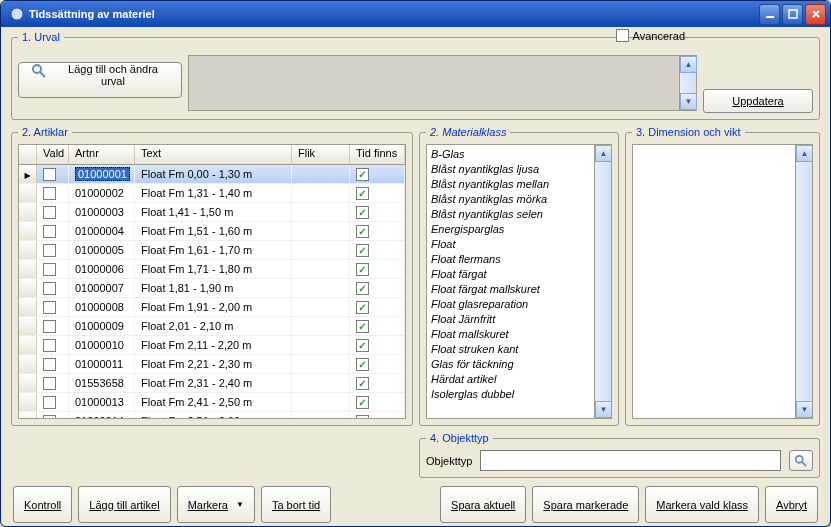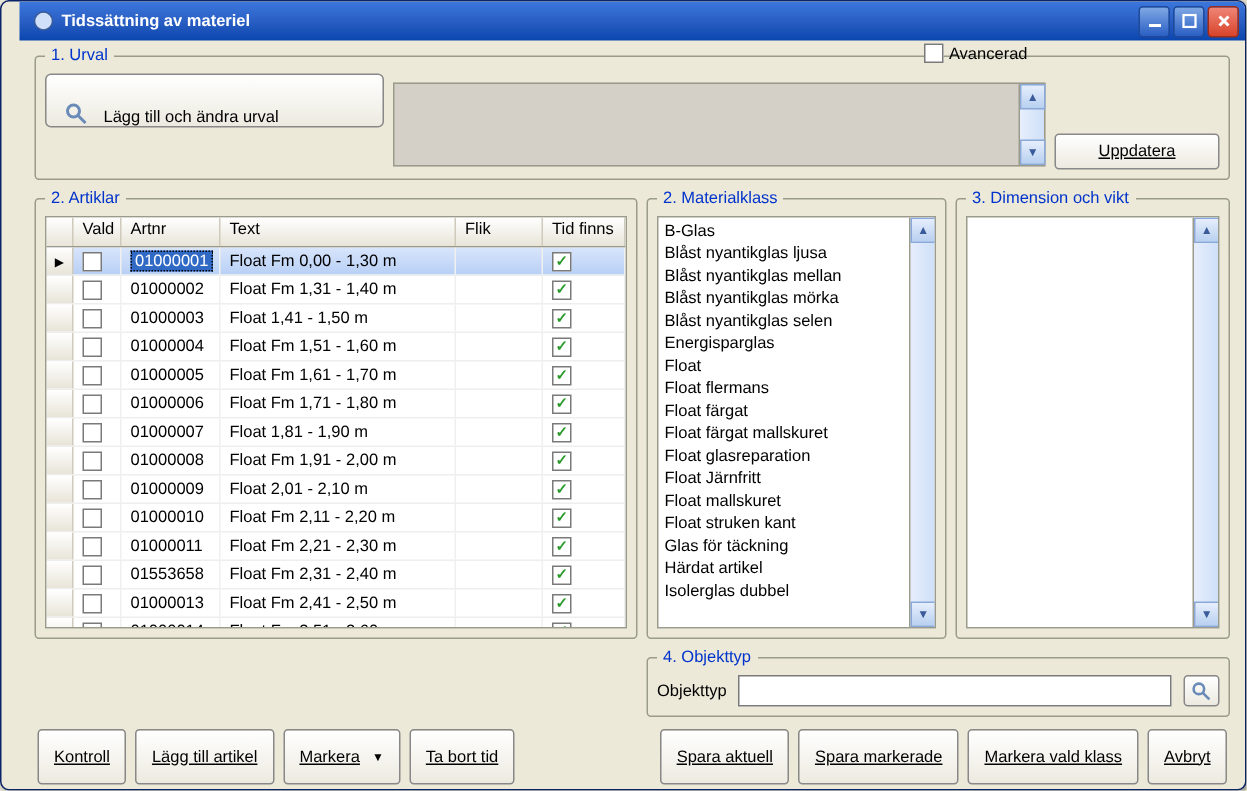--- a/index.html
+++ b/index.html
@@ -1,37 +1,37 @@
 <!DOCTYPE html>
 <html><head>
 <meta charset="utf-8">
 <style>
 * { box-sizing: border-box; margin: 0; padding: 0; font-family: Tahoma, sans-serif; font-size: 11px; }
 body { background: #ece9d8; }
-.window { width: 831px; height: 527px; border: 1px solid #0a246a; border-radius: 6px; overflow: hidden; box-shadow: 2px 2px 6px rgba(0,0,0,0.4); background: #ece9d8; padding-left: 12px; }
+.window { width: 831px; height: 527px; border: 1px solid #0a246a; border-radius: 6px; overflow: hidden; box-shadow: 2px 2px 6px rgba(0,0,0,0.4); background: #ece9d8; }
 .titlebar { height: 26px; background: linear-gradient(to bottom, #3b77dd 0%, #2a5fc4 50%, #0a46ae 100%); display: flex; align-items: center; padding: 0 4px; color: #fff; }
 .titlebar-icon { width:16px; height:16px; margin: 0 4px; display:flex; align-items:center; justify-content:center; }
 .titlebar-title { font-weight: bold; flex: 1; }
 .titlebar-btns { display: flex; gap: 2px; }
 .tbtn { width: 21px; height: 21px; border-radius: 3px; display:flex; align-items:center; justify-content:center; color:#fff; font-weight:bold; }
 .tbtn.min, .tbtn.max { background: linear-gradient(to bottom,#7fa8e4,#2a5fc4); border:1px solid #1f4a9a;}
 .tbtn.close { background: linear-gradient(to bottom,#f08576,#d8442b); border:1px solid #9e2c1a;}
 .content { padding: 4px 10px 6px 10px; position: relative; height: calc(100% - 26px); }
 fieldset { border: 1px solid #9b9b8c; border-radius: 3px; padding: 6px; background: #ece9d8; }
 legend { color: #0033cc; padding: 0 4px; }
 .urval-inner { display: flex; gap: 6px; align-items: flex-start; }
-.urval-btn { width: 226px; height: 36px; background: linear-gradient(to bottom,#fff,#eceae0); border:1px solid #888; border-radius:4px; display:flex; align-items:flex-end; gap:10px; padding:0 12px; cursor:pointer;}
+.urval-btn { width: 164px; height: 36px; background: linear-gradient(to bottom,#fff,#eceae0); border:1px solid #888; border-radius:4px; display:flex; align-items:flex-start; gap:10px; padding:0 12px; cursor:pointer;margin-top:13px;}
 .urval-btn .icon { width:16px; height:16px; }
 .gray-area { flex:1; background:#d4d0c8; border:1px solid #9b9b8c; height:56px; position:relative; margin-top:6px;}
 .adv-check { position:absolute; top:-20px; right:12px; display:flex; align-items:center; gap:4px;}
 .scroll-v { position:absolute; right:0; top:0; bottom:0; width:17px; background:linear-gradient(to right,#e6eefc,#cfe0f8); border-left:1px solid #9b9b8c;}
 .uppdatera-btn { width:110px; height:24px; background:linear-gradient(to bottom,#fff,#eceae0); border:1px solid #888; border-radius:3px; cursor:pointer; text-decoration:underline; display:flex; align-items:center; justify-content:center; margin-top:40px;}
 .row2 { display:flex; gap:6px; margin-top:6px; height:300px;}
 .fs-artiklar { flex:0 0 402px; display:flex; flex-direction:column;}
-.fs-material { flex:0 0 200px; display:flex; flex-direction:row;}
+.fs-material { flex:0 0 200px; display:flex; flex-direction:row;font-style:italic;}
 .fs-dim { flex:1; display:flex; flex-direction:row;}
 .tbl-wrap { flex:1; overflow:hidden; border:1px solid #9b9b8c; background:#fff; position:relative;}
 .tbl-head { display:flex; background:linear-gradient(to bottom,#fff,#e8e4d8); border-bottom:1px solid #9b9b8c; height:20px;}
 .tbl-head div { padding:2px 6px; border-right:1px solid #cfcabb; }
 .col-mark{width:18px;padding:0!important;} .col-vald{width:32px;} .col-art{width:66px;} .col-text{width:146px;flex:1;} .col-flik{width:58px;} .col-tid{width:55px;}
 .tbl-body { overflow:hidden; height:calc(100% - 20px);}
 .trow { display:flex; height:19px; align-items:center; border-bottom:1px solid #eee;}
 .trow > div { padding:1px 6px; border-right:1px solid #f0f0f0; height:100%; display:flex; align-items:center;}
 .trow .col-mark{border-right:1px solid #cfcabb; background:linear-gradient(to bottom,#fff,#e8e4d8); justify-content:center;}
 .trow.sel { background:linear-gradient(to bottom,#d8e5fb,#b8d0f6);}

